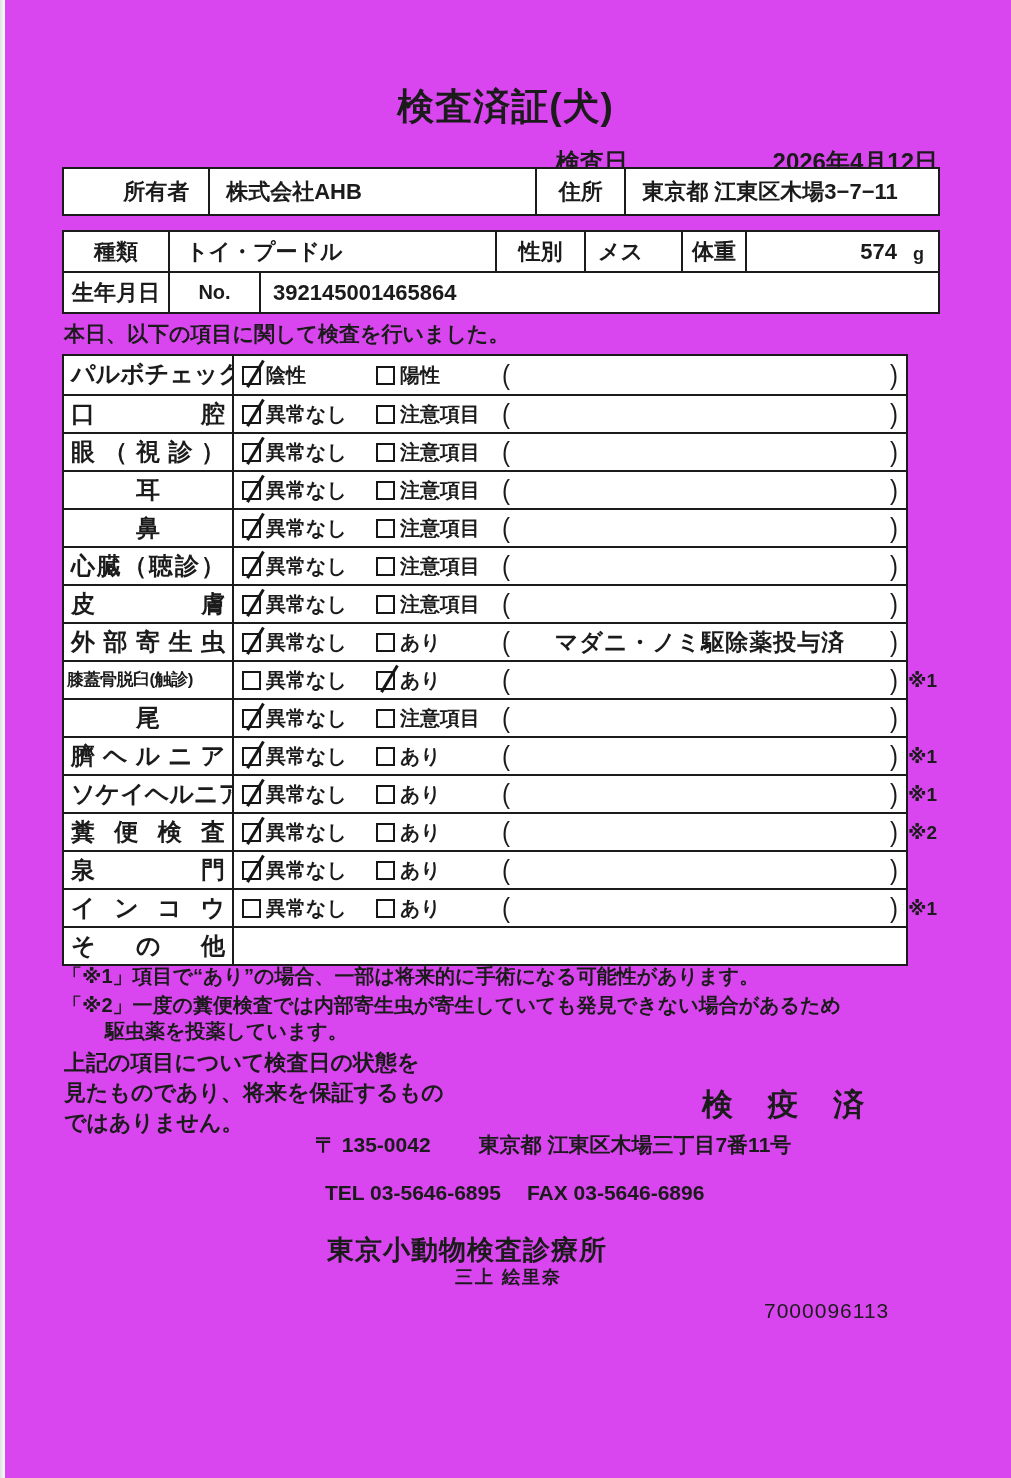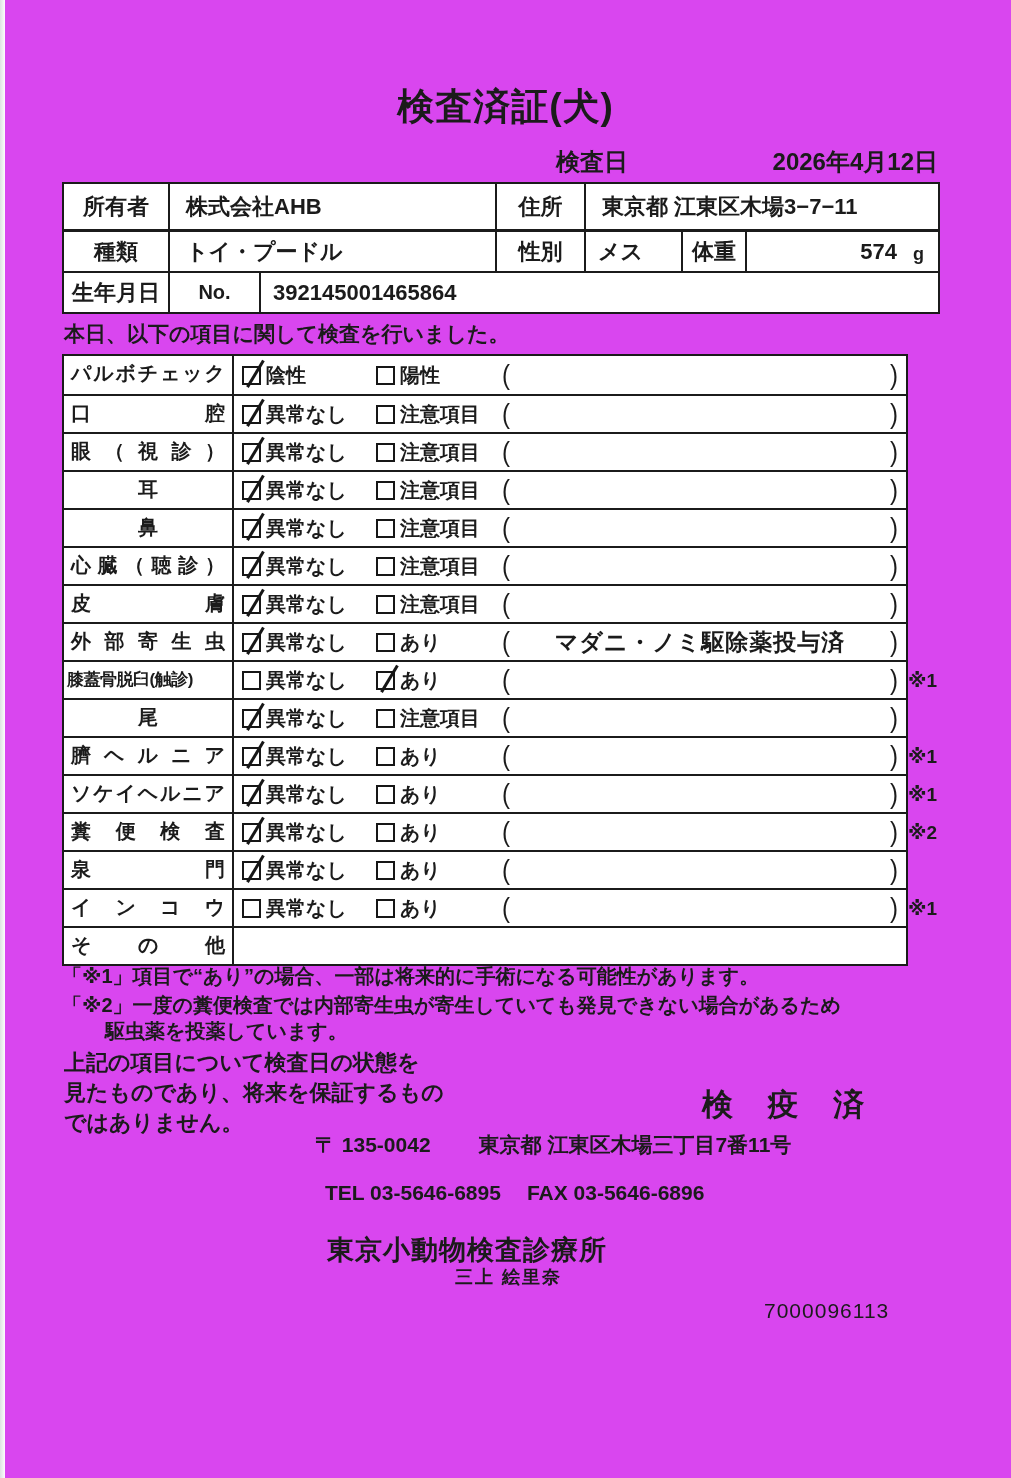--- a/index.html
+++ b/index.html
@@ -17,21 +17,21 @@
   
   .title{position:absolute;top:82px;left:0;width:100%;text-align:center;
     font-size:37px;font-weight:700;letter-spacing:1px;}
   .examdate{position:absolute;left:556px;top:146px;width:382px;
     display:flex;justify-content:space-between;align-items:baseline;
     font-size:24px;font-weight:600;}
 
   
   .htable{position:absolute;left:62px;width:878px;border:2.5px solid #1b1b1b;
     box-sizing:border-box;display:flex;flex-direction:column;background:#fff;}
-  .tableA{top:182px;height:49px;}
+  .tableA{top:167px;height:49px;align-items:center;}
   .tableB{top:230px;height:84px;}
   .hrow{display:flex;flex:1;min-height:0;}
   .hrow + .hrow{border-top:2px solid #1b1b1b;}
   .hcell{display:flex;align-items:center;box-sizing:border-box;
     font-size:22px;font-weight:600;white-space:nowrap;overflow:hidden;}
   .hcell + .hcell{border-left:2px solid #1b1b1b;}
   .lab{justify-content:center;}
   .val{padding-left:16px;}
   .w-label1{width:104px;flex:none;}
   .w-val1{width:327px;flex:none;}
@@ -44,21 +44,21 @@
   .unit{font-size:18px;margin-left:16px;transform:translateY(3px);}
 
   .intro{position:absolute;left:64px;top:320px;font-size:21px;font-weight:700;}
 
   
   .checklist{position:absolute;left:62px;top:354px;width:846px;
     border:2.5px solid #1b1b1b;box-sizing:border-box;background:#fff;}
   .crow{position:relative;display:flex;height:38px;box-sizing:border-box;}
   .crow + .crow{border-top:2px solid #1b1b1b;}
   .clabel{width:170px;flex:none;box-sizing:border-box;border-right:2px solid #1b1b1b;
-    font-size:20px;font-weight:600;line-height:35px;padding:0 7px;
+    font-size:24px;font-weight:600;line-height:35px;padding:0 7px;
     white-space:nowrap;overflow:hidden;}
   .clabel.justify{text-align:justify;text-align-last:justify;}
   .clabel.center{text-align:center;}
   .clabel.plain{font-size:17px;letter-spacing:-0.5px;padding:0 3px;}
   .ccontent{flex:1;display:flex;align-items:center;padding-left:8px;
     font-size:20px;font-weight:600;}
   .opt{display:flex;align-items:center;gap:5px;flex:none;}
   .opt1{width:134px;}
   .opt2{width:126px;}
   .box{width:15px;height:15px;border:2.5px solid #161616;flex:none;

